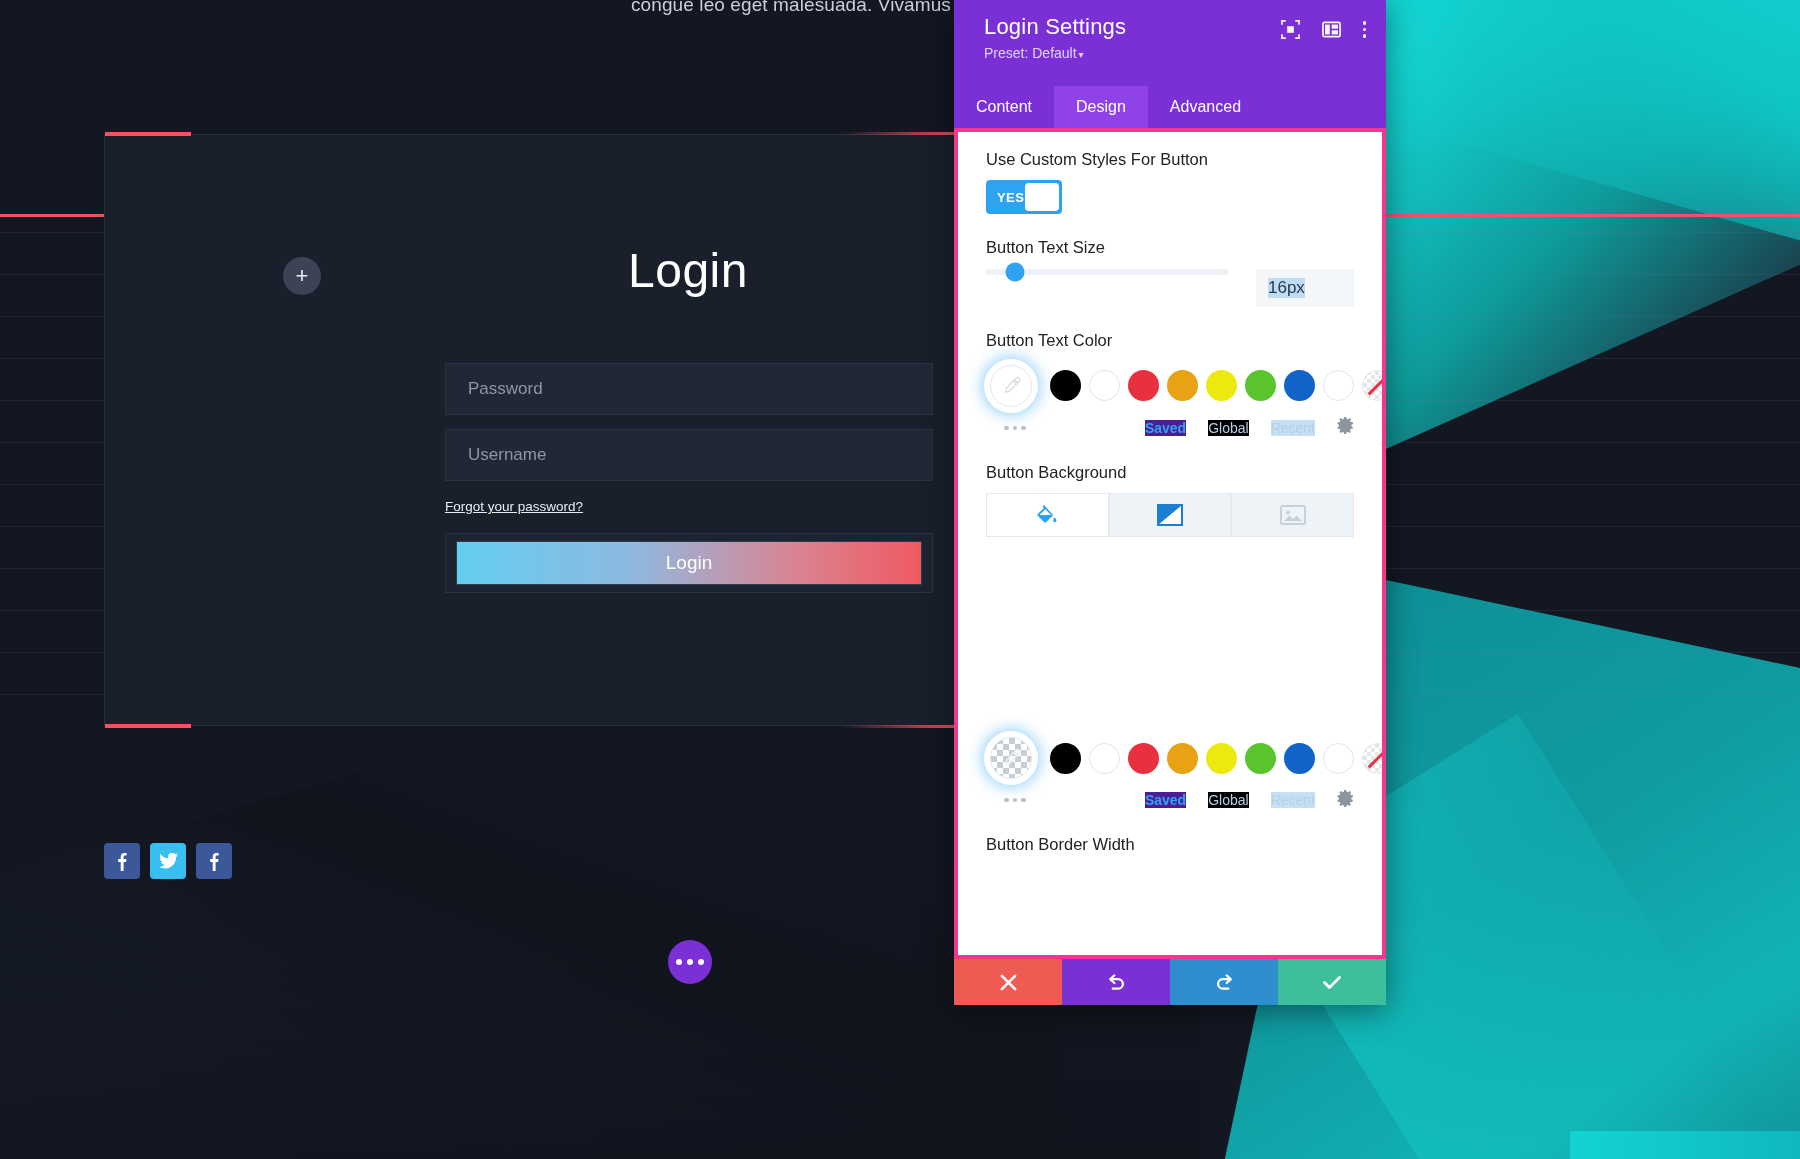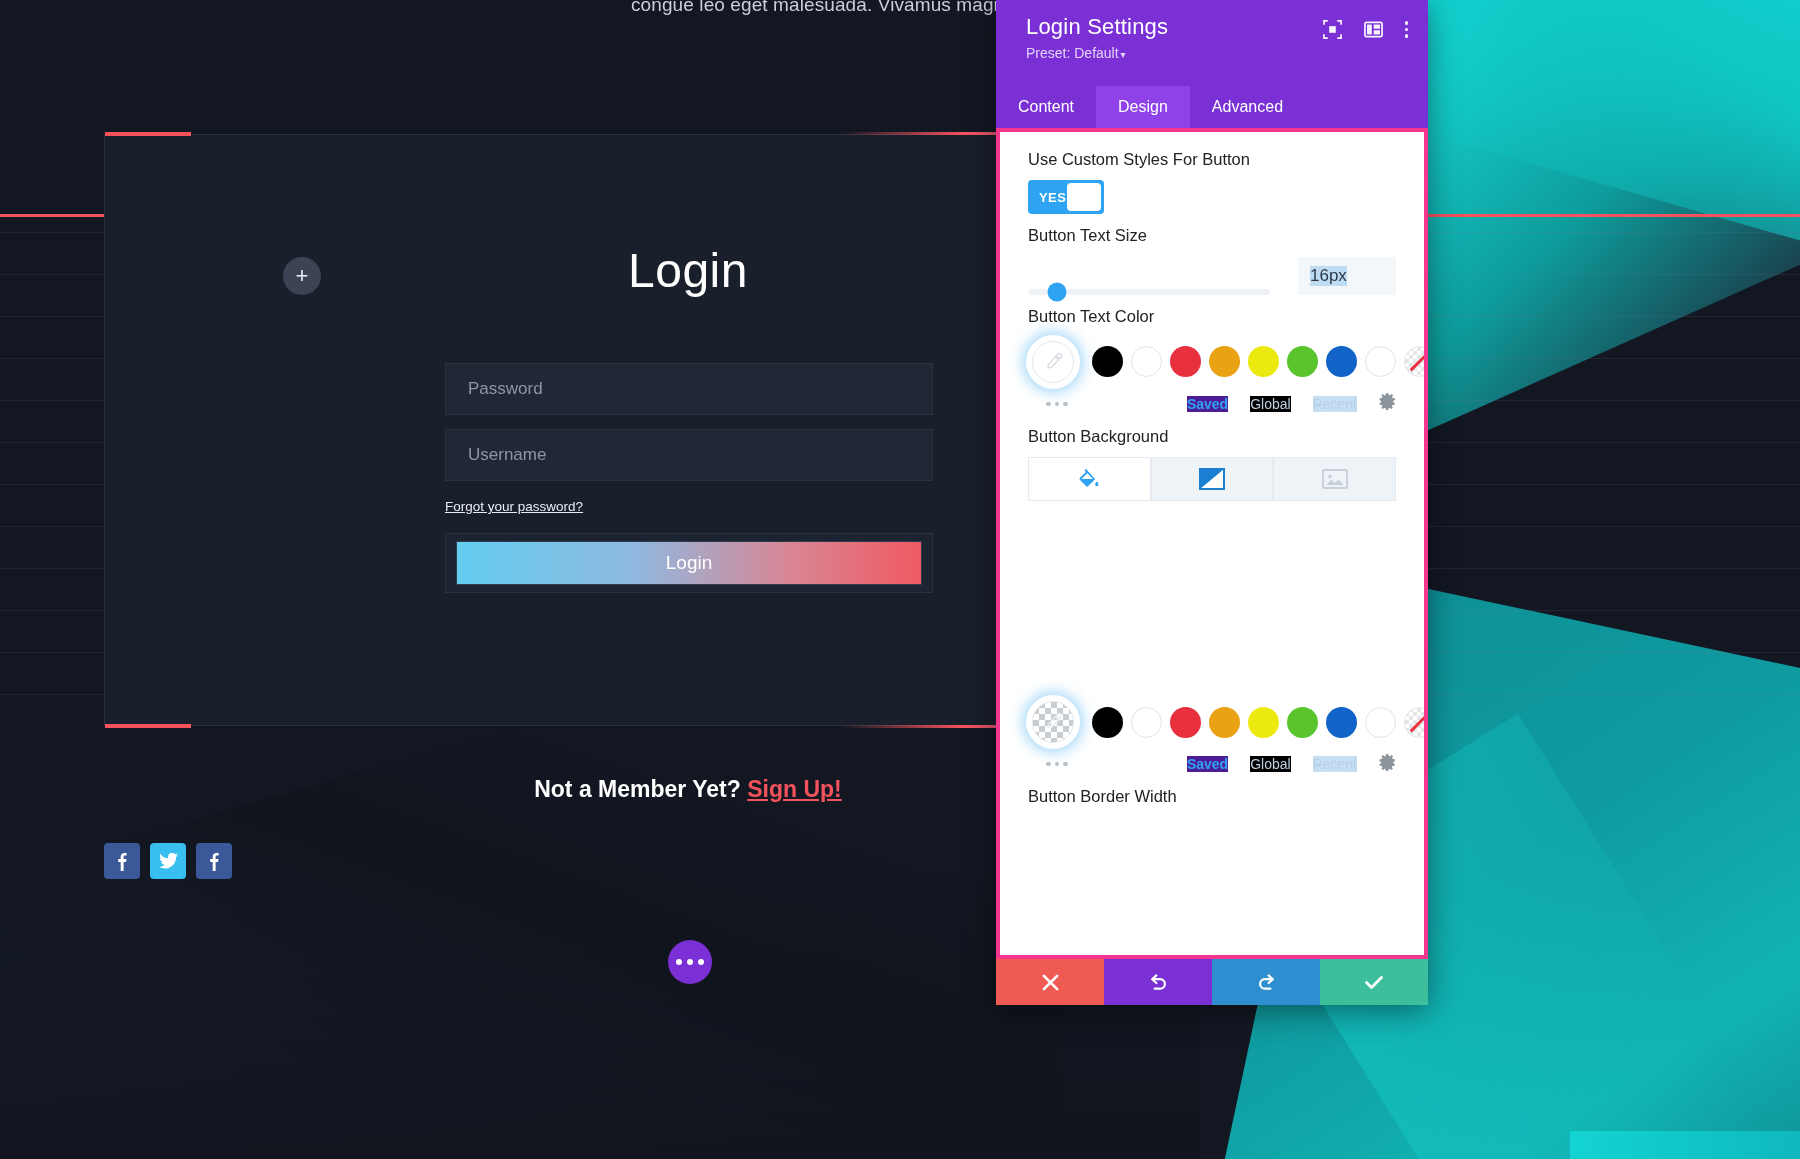--- a/index.html
+++ b/index.html
@@ -201,21 +201,21 @@
     width: 44px; height: 44px; border-radius: 50%;
     background: #7b30d6;
     display: flex; align-items: center; justify-content: center;
     gap: 5px; cursor: pointer;
   }
   .fab i { width: 6px; height: 6px; border-radius: 50%; background: #fff; display:block; }
 
   
   #modal {
     position: absolute;
-    left: 996px; top: 0px;
+    left: 954px; top: 0px;
     width: 432px; height: 1005px;
     display: flex; flex-direction: column;
     box-shadow: 0 6px 30px rgba(0,0,0,.45);
     z-index: 30;
   }
   .modal-head {
     background: #7b30d6;
     padding: 14px 30px 10px 30px;
     position: relative;
     height: 86px;
@@ -268,32 +268,32 @@
     border-left: 2.4px solid #2ea3f2; border-top: 2.4px solid #2ea3f2;
     transform: rotate(45deg); margin-top: 5px; cursor: pointer;
   }
   .dots-v-blue { display:flex; flex-direction: column; gap: 3.5px; cursor:pointer; }
   .dots-v-blue i { width: 4px; height: 4px; border-radius:50%; background:#2ea3f2; display:block; }
 
   .fld-label {
     color: #222; font-size: 16.5px; line-height: 1.35;
     margin-top: 16px; margin-bottom: 10px;
   }
-  .fld-label.tight { margin-top: 10px; }
+  .fld-label.tight { margin-top: 22px; }
 
   .toggle {
     width: 76px; height: 34px; border-radius: 4px;
     background: #2ea3f2;
     display: flex; align-items: center; justify-content: space-between;
     padding: 3px; cursor: pointer;
   }
   .toggle .lab { color: #fff; font-size: 13px; font-weight: 700; padding-left: 8px; letter-spacing:.4px; }
   .toggle .knob { width: 34px; height: 28px; background: #fff; border-radius: 4px; }
 
-  .slider-row { display: flex; align-items: flex-end; gap: 28px; margin-top: 10px; }
+  .slider-row { display: flex; align-items: flex-start; gap: 28px; margin-top: 10px; }
   .slider {
     flex: 1; height: 6px; background: #eef2f6; border-radius: 3px;
     position: relative; cursor: pointer;
   }
   .slider .knob {
     position: absolute; left: 12%; top: 50%;
     width: 19px; height: 19px; border-radius: 50%;
     background: #2ea3f2; transform: translate(-50%,-50%);
   }
   .num-box {
@@ -424,24 +424,20 @@
     <div class="form-wrap">
       <div class="field">Password</div>
       <div class="field">Username</div>
       <span class="forgot">Forgot your password?</span>
       <div class="login-btn-wrap">
         <div class="login-btn">Login</div>
       </div>
     </div>
   </div>
 
-  <div class="member-line">
-    <span>Not a Member Yet?</span>
-    <a>Sign Up!</a>
-  </div>
 
   <div class="social-row">
     <div class="social s-fb">
       <svg width="10" height="20" viewBox="0 0 10 20">
           <path fill="#fff" d="M6.6 20v-9h2.5l.4-3H6.6V6.1c0-.9.2-1.5 1.5-1.5H9.6V2C9.3 2 8.4 1.9 7.4 1.9 5.2 1.9 3.7 3.2 3.7 5.7V8H1.2v3h2.5v9z"></path>
         </svg>
     </div>
     <div class="social s-tw">
       <svg width="19" height="16" viewBox="0 0 20 17">
           <path fill="#fff" d="M20 2c-.7.3-1.5.5-2.4.6.8-.5 1.5-1.3 1.8-2.3-.8.5-1.7.8-2.6 1A4.1 4.1 0 0 0 9.7 5c0 .3 0 .6.1.9A11.6 11.6 0 0 1 1.4.7 4.1 4.1 0 0 0 2.7 6.2c-.7 0-1.3-.2-1.9-.5 0 2 1.4 3.7 3.3 4.1-.3.1-.7.1-1.1.1-.3 0-.5 0-.8-.1a4.1 4.1 0 0 0 3.8 2.9A8.2 8.2 0 0 1 0 14.5 11.6 11.6 0 0 0 6.3 16.4c7.5 0 11.7-6.3 11.7-11.7v-.5c.8-.6 1.5-1.3 2-2.2z"></path>

